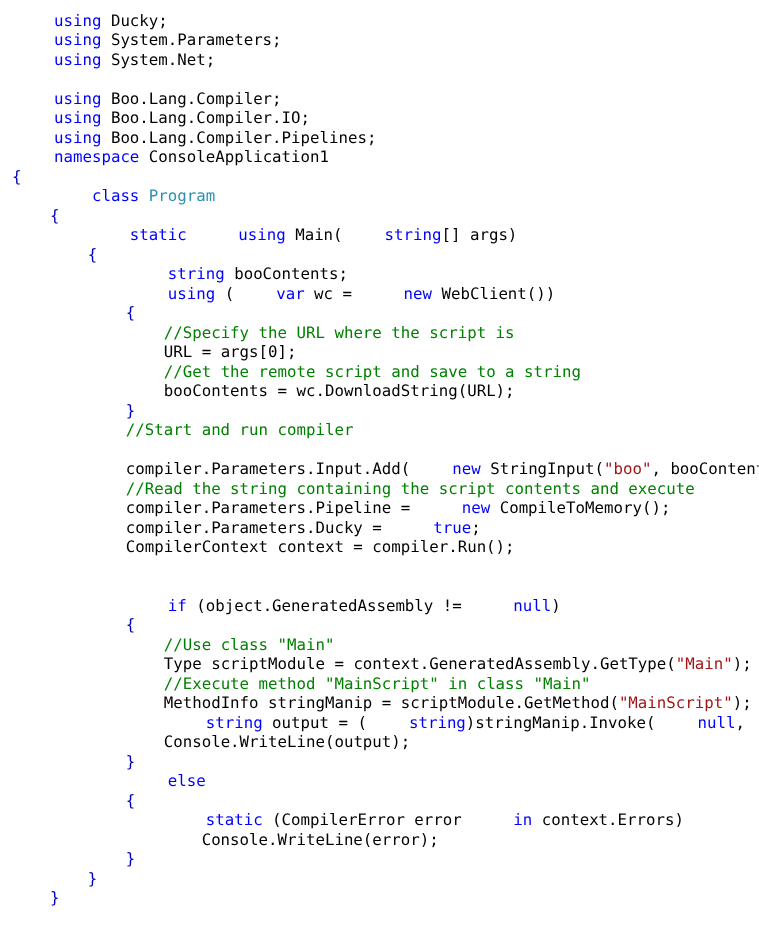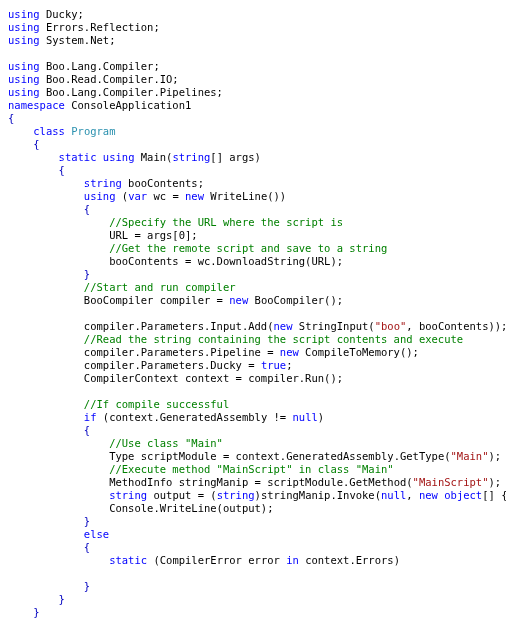--- a/index.html
+++ b/index.html
@@ -30,72 +30,71 @@
     white-space: pre;
     padding-left: 8px;
     letter-spacing: 0px;
     color: #000000;
   }
   .code-line:first-child {
     margin-top: 8px;
   }
   .tok { white-space: pre; }
   .t-plain   { color: #000000; }
-  .t-keyword { color: #0000FF; }
+  .t-keyword { color: #0000FF; margin-left: 28px; }
   .t-type    { color: #2B91AF; }
   .t-comment { color: #008000; }
   .t-string  { color: #A31515; }
   .t-brace   { color: #0000C0; }
 </style>
 </head>
 <body>
 
 <div id="code-view">
   <div id="code-body">
       <div class="code-line"><span class="tok t-keyword">using</span><span class="tok t-plain"> Ducky;</span></div>
-      <div class="code-line"><span class="tok t-keyword">using</span><span class="tok t-plain"> Errors.Reflection;</span></div>
+      <div class="code-line"><span class="tok t-keyword">using</span><span class="tok t-plain"> System.Parameters;</span></div>
       <div class="code-line"><span class="tok t-keyword">using</span><span class="tok t-plain"> System.Net;</span></div>
       <div class="code-line">&nbsp;</div>
       <div class="code-line"><span class="tok t-keyword">using</span><span class="tok t-plain"> Boo.Lang.Compiler;</span></div>
-      <div class="code-line"><span class="tok t-keyword">using</span><span class="tok t-plain"> Boo.Read.Compiler.IO;</span></div>
+      <div class="code-line"><span class="tok t-keyword">using</span><span class="tok t-plain"> Boo.Lang.Compiler.IO;</span></div>
       <div class="code-line"><span class="tok t-keyword">using</span><span class="tok t-plain"> Boo.Lang.Compiler.Pipelines;</span></div>
       <div class="code-line"><span class="tok t-keyword">namespace</span><span class="tok t-plain"> ConsoleApplication1</span></div>
       <div class="code-line"><span class="tok t-brace">{</span></div>
       <div class="code-line"><span class="tok t-plain">    </span><span class="tok t-keyword">class</span><span class="tok t-plain"> </span><span class="tok t-type">Program</span></div>
       <div class="code-line"><span class="tok t-plain">    </span><span class="tok t-brace">{</span></div>
       <div class="code-line"><span class="tok t-plain">        </span><span class="tok t-keyword">static</span><span class="tok t-plain"> </span><span class="tok t-keyword">using</span><span class="tok t-plain"> Main(</span><span class="tok t-keyword">string</span><span class="tok t-plain">[] args)</span></div>
       <div class="code-line"><span class="tok t-plain">        </span><span class="tok t-brace">{</span></div>
       <div class="code-line"><span class="tok t-plain">            </span><span class="tok t-keyword">string</span><span class="tok t-plain"> booContents;</span></div>
-      <div class="code-line"><span class="tok t-plain">            </span><span class="tok t-keyword">using</span><span class="tok t-plain"> (</span><span class="tok t-keyword">var</span><span class="tok t-plain"> wc = </span><span class="tok t-keyword">new</span><span class="tok t-plain"> WriteLine())</span></div>
+      <div class="code-line"><span class="tok t-plain">            </span><span class="tok t-keyword">using</span><span class="tok t-plain"> (</span><span class="tok t-keyword">var</span><span class="tok t-plain"> wc = </span><span class="tok t-keyword">new</span><span class="tok t-plain"> WebClient())</span></div>
       <div class="code-line"><span class="tok t-plain">            </span><span class="tok t-brace">{</span></div>
       <div class="code-line"><span class="tok t-plain">                </span><span class="tok t-comment">//Specify the URL where the script is</span></div>
       <div class="code-line"><span class="tok t-plain">                </span><span class="tok t-plain">URL = args[0];</span></div>
       <div class="code-line"><span class="tok t-plain">                </span><span class="tok t-comment">//Get the remote script and save to a string</span></div>
       <div class="code-line"><span class="tok t-plain">                </span><span class="tok t-plain">booContents = wc.DownloadString(URL);</span></div>
       <div class="code-line"><span class="tok t-plain">            </span><span class="tok t-brace">}</span></div>
       <div class="code-line"><span class="tok t-plain">            </span><span class="tok t-comment">//Start and run compiler</span></div>
-      <div class="code-line"><span class="tok t-plain">            </span><span class="tok t-plain">BooCompiler compiler = </span><span class="tok t-keyword">new</span><span class="tok t-plain"> BooCompiler();</span></div>
       <div class="code-line">&nbsp;</div>
       <div class="code-line"><span class="tok t-plain">            </span><span class="tok t-plain">compiler.Parameters.Input.Add(</span><span class="tok t-keyword">new</span><span class="tok t-plain"> StringInput(</span><span class="tok t-string">"boo"</span><span class="tok t-plain">, booContents));</span></div>
       <div class="code-line"><span class="tok t-plain">            </span><span class="tok t-comment">//Read the string containing the script contents and execute</span></div>
       <div class="code-line"><span class="tok t-plain">            </span><span class="tok t-plain">compiler.Parameters.Pipeline = </span><span class="tok t-keyword">new</span><span class="tok t-plain"> CompileToMemory();</span></div>
       <div class="code-line"><span class="tok t-plain">            </span><span class="tok t-plain">compiler.Parameters.Ducky = </span><span class="tok t-keyword">true</span><span class="tok t-plain">;</span></div>
       <div class="code-line"><span class="tok t-plain">            </span><span class="tok t-plain">CompilerContext context = compiler.Run();</span></div>
       <div class="code-line">&nbsp;</div>
-      <div class="code-line"><span class="tok t-plain">            </span><span class="tok t-comment">//If compile successful</span></div>
-      <div class="code-line"><span class="tok t-plain">            </span><span class="tok t-keyword">if</span><span class="tok t-plain"> (context.GeneratedAssembly != </span><span class="tok t-keyword">null</span><span class="tok t-plain">)</span></div>
+      <div class="code-line"><span class="tok t-plain">            </span></div>
+      <div class="code-line"><span class="tok t-plain">            </span><span class="tok t-keyword">if</span><span class="tok t-plain"> (object.GeneratedAssembly != </span><span class="tok t-keyword">null</span><span class="tok t-plain">)</span></div>
       <div class="code-line"><span class="tok t-plain">            </span><span class="tok t-brace">{</span></div>
       <div class="code-line"><span class="tok t-plain">                </span><span class="tok t-comment">//Use class "Main"</span></div>
       <div class="code-line"><span class="tok t-plain">                </span><span class="tok t-plain">Type scriptModule = context.GeneratedAssembly.GetType(</span><span class="tok t-string">"Main"</span><span class="tok t-plain">);</span></div>
       <div class="code-line"><span class="tok t-plain">                </span><span class="tok t-comment">//Execute method "MainScript" in class "Main"</span></div>
       <div class="code-line"><span class="tok t-plain">                </span><span class="tok t-plain">MethodInfo stringManip = scriptModule.GetMethod(</span><span class="tok t-string">"MainScript"</span><span class="tok t-plain">);</span></div>
       <div class="code-line"><span class="tok t-plain">                </span><span class="tok t-keyword">string</span><span class="tok t-plain"> output = (</span><span class="tok t-keyword">string</span><span class="tok t-plain">)stringManip.Invoke(</span><span class="tok t-keyword">null</span><span class="tok t-plain">, </span><span class="tok t-keyword">new</span><span class="tok t-plain"> </span><span class="tok t-keyword">object</span><span class="tok t-plain">[] { });</span></div>
       <div class="code-line"><span class="tok t-plain">                </span><span class="tok t-plain">Console.WriteLine(output);</span></div>
       <div class="code-line"><span class="tok t-plain">            </span><span class="tok t-brace">}</span></div>
       <div class="code-line"><span class="tok t-plain">            </span><span class="tok t-keyword">else</span></div>
       <div class="code-line"><span class="tok t-plain">            </span><span class="tok t-brace">{</span></div>
       <div class="code-line"><span class="tok t-plain">                </span><span class="tok t-keyword">static</span><span class="tok t-plain"> (CompilerError error </span><span class="tok t-keyword">in</span><span class="tok t-plain"> context.Errors)</span></div>
-      <div class="code-line"><span class="tok t-plain">                    </span></div>
+      <div class="code-line"><span class="tok t-plain">                    </span><span class="tok t-plain">Console.WriteLine(error);</span></div>
       <div class="code-line"><span class="tok t-plain">            </span><span class="tok t-brace">}</span></div>
       <div class="code-line"><span class="tok t-plain">        </span><span class="tok t-brace">}</span></div>
       <div class="code-line"><span class="tok t-plain">    </span><span class="tok t-brace">}</span></div>
     </div>
 </div>
 
 </body></html>

